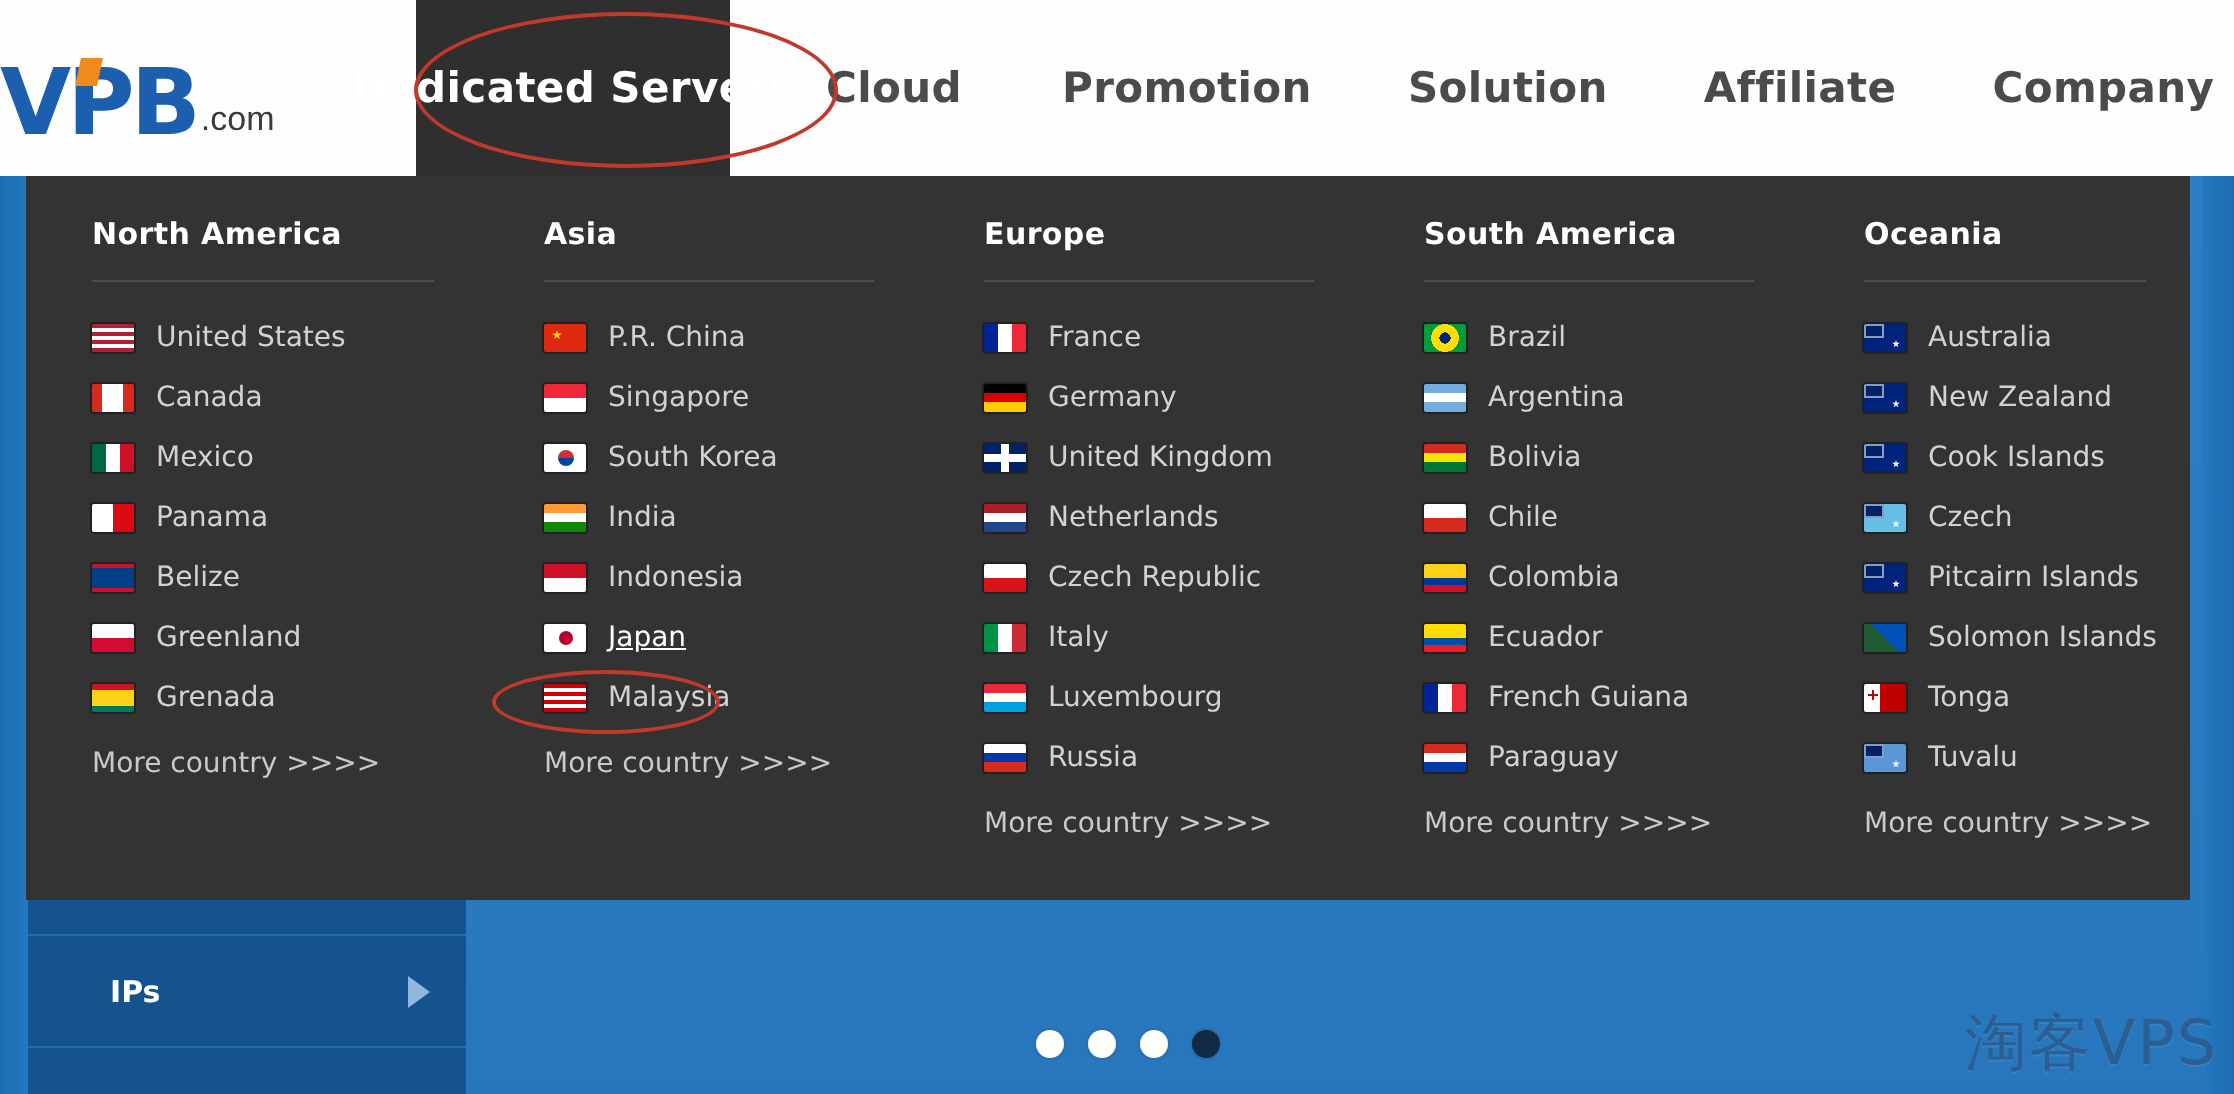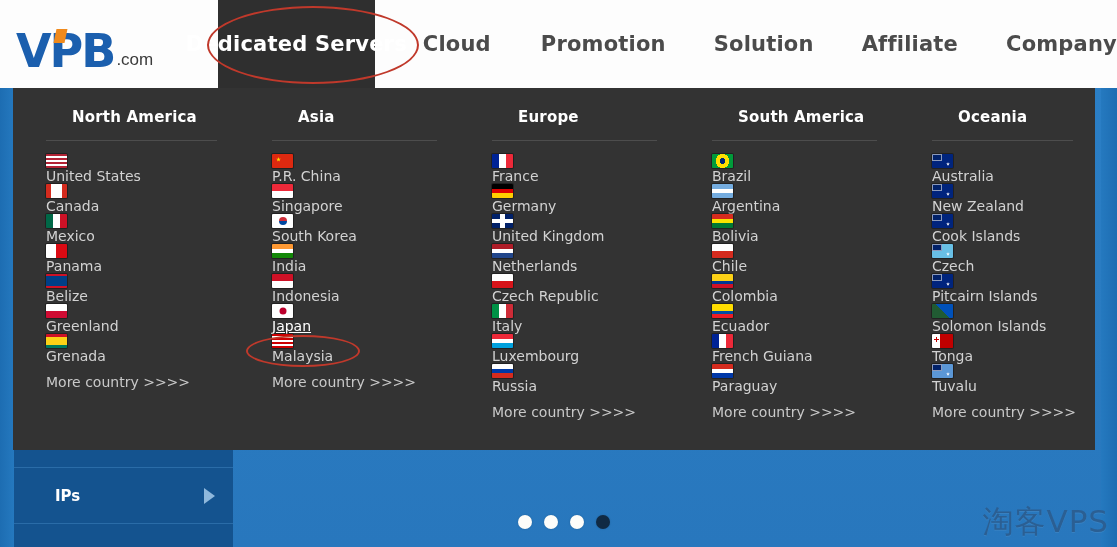--- a/index.html
+++ b/index.html
@@ -56,21 +56,20 @@
     position: absolute;
     left: 0; top: 0;
     width: 1117px; height: 88px;
     background: #fdfdfd;
     display: flex;
     align-items: center;
     z-index: 5;
   }
 
   .logo {
-    margin-left: 16px;
     width: 190px;
     height: 60px;
     display: flex;
     align-items: flex-end;
     user-select: none;
   }
   .logo-mark {
     font-size: 46px;
     font-weight: 700;
     letter-spacing: -2px;
@@ -143,35 +142,34 @@
   .mega-col.c4 { width: 196px; }
 
   .col-title {
     font-size: 15px;
     font-weight: 700;
     color: #ffffff;
     font-family: "DejaVu Sans", sans-serif;
     letter-spacing: .2px;
     padding-bottom: 14px;
     white-space: nowrap;
-    margin-left: 26px;
   }
   .col-rule {
     height: 1px;
     background: #4d4d4d;
     margin-bottom: 13px;
     margin-right: 14px;
   }
 
   .country {
     display: flex;
+    align-items: center;
     height: 30px;
     cursor: pointer;
     white-space: nowrap;
-    flex-direction: column;
   }
   .flag {
     width: 21px;
     height: 14px;
     margin-right: 11px;
     flex: 0 0 auto;
     border-radius: 1px;
     box-shadow: 0 0 0 1px rgba(0,0,0,.35);
     overflow: hidden;
     position: relative;

